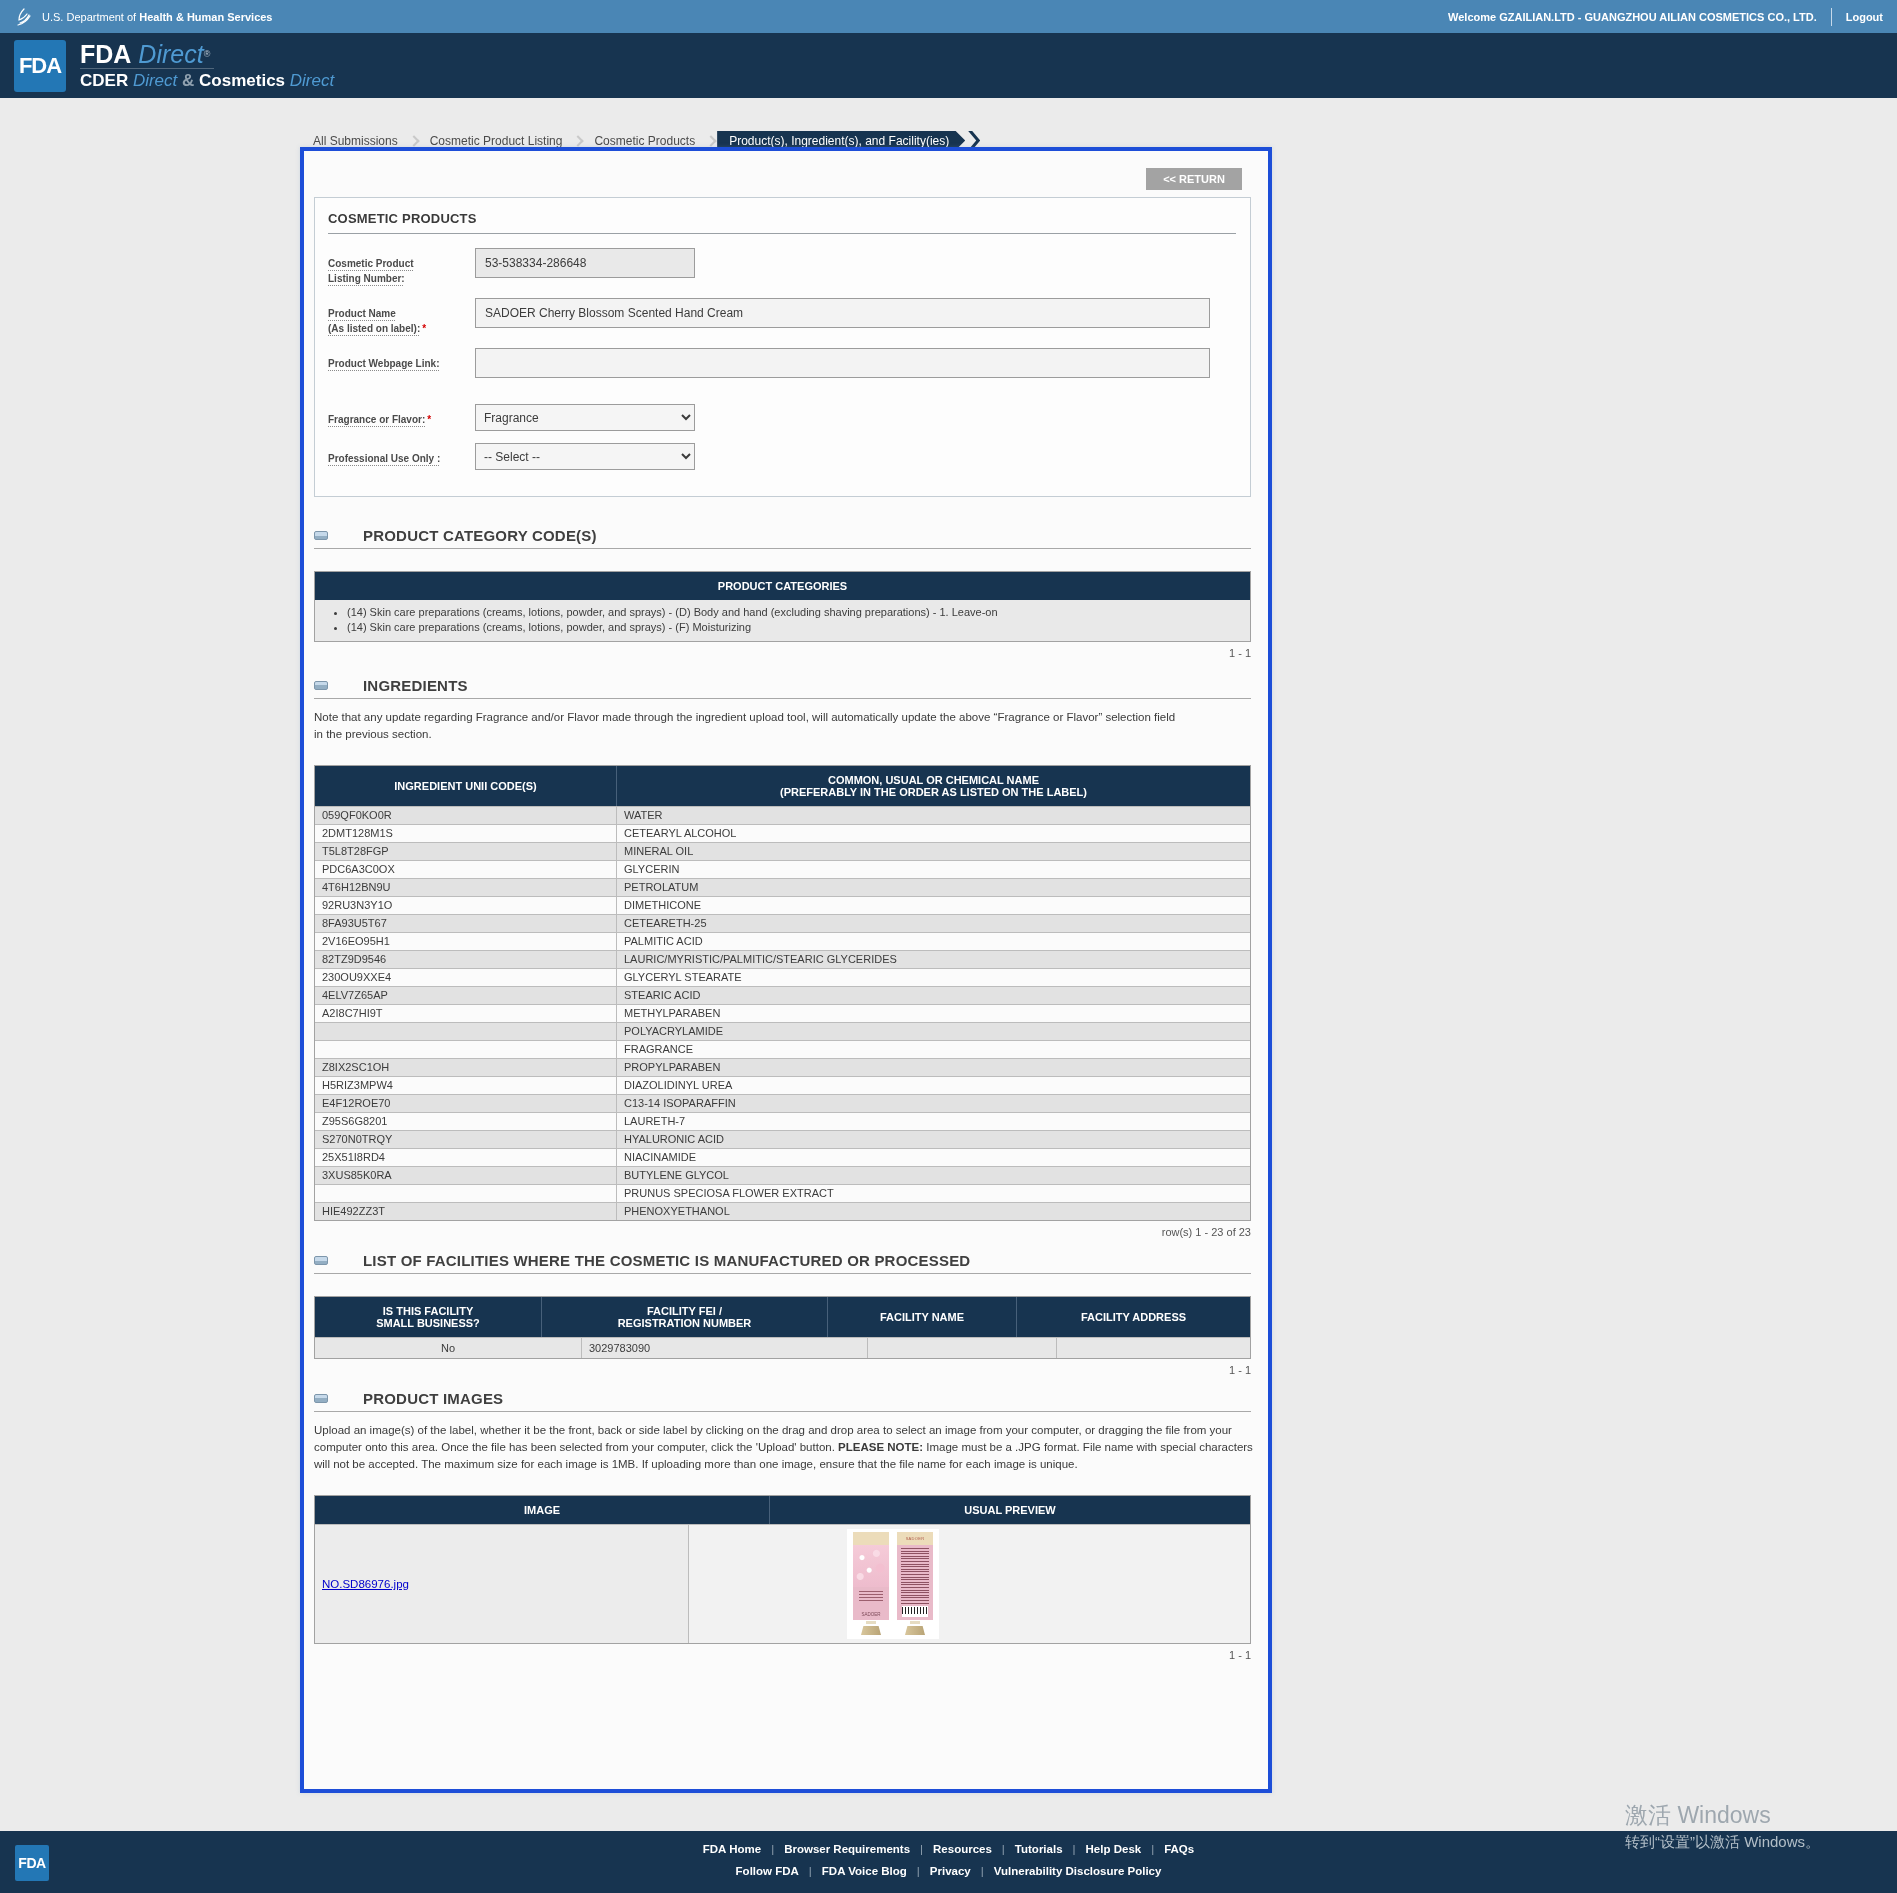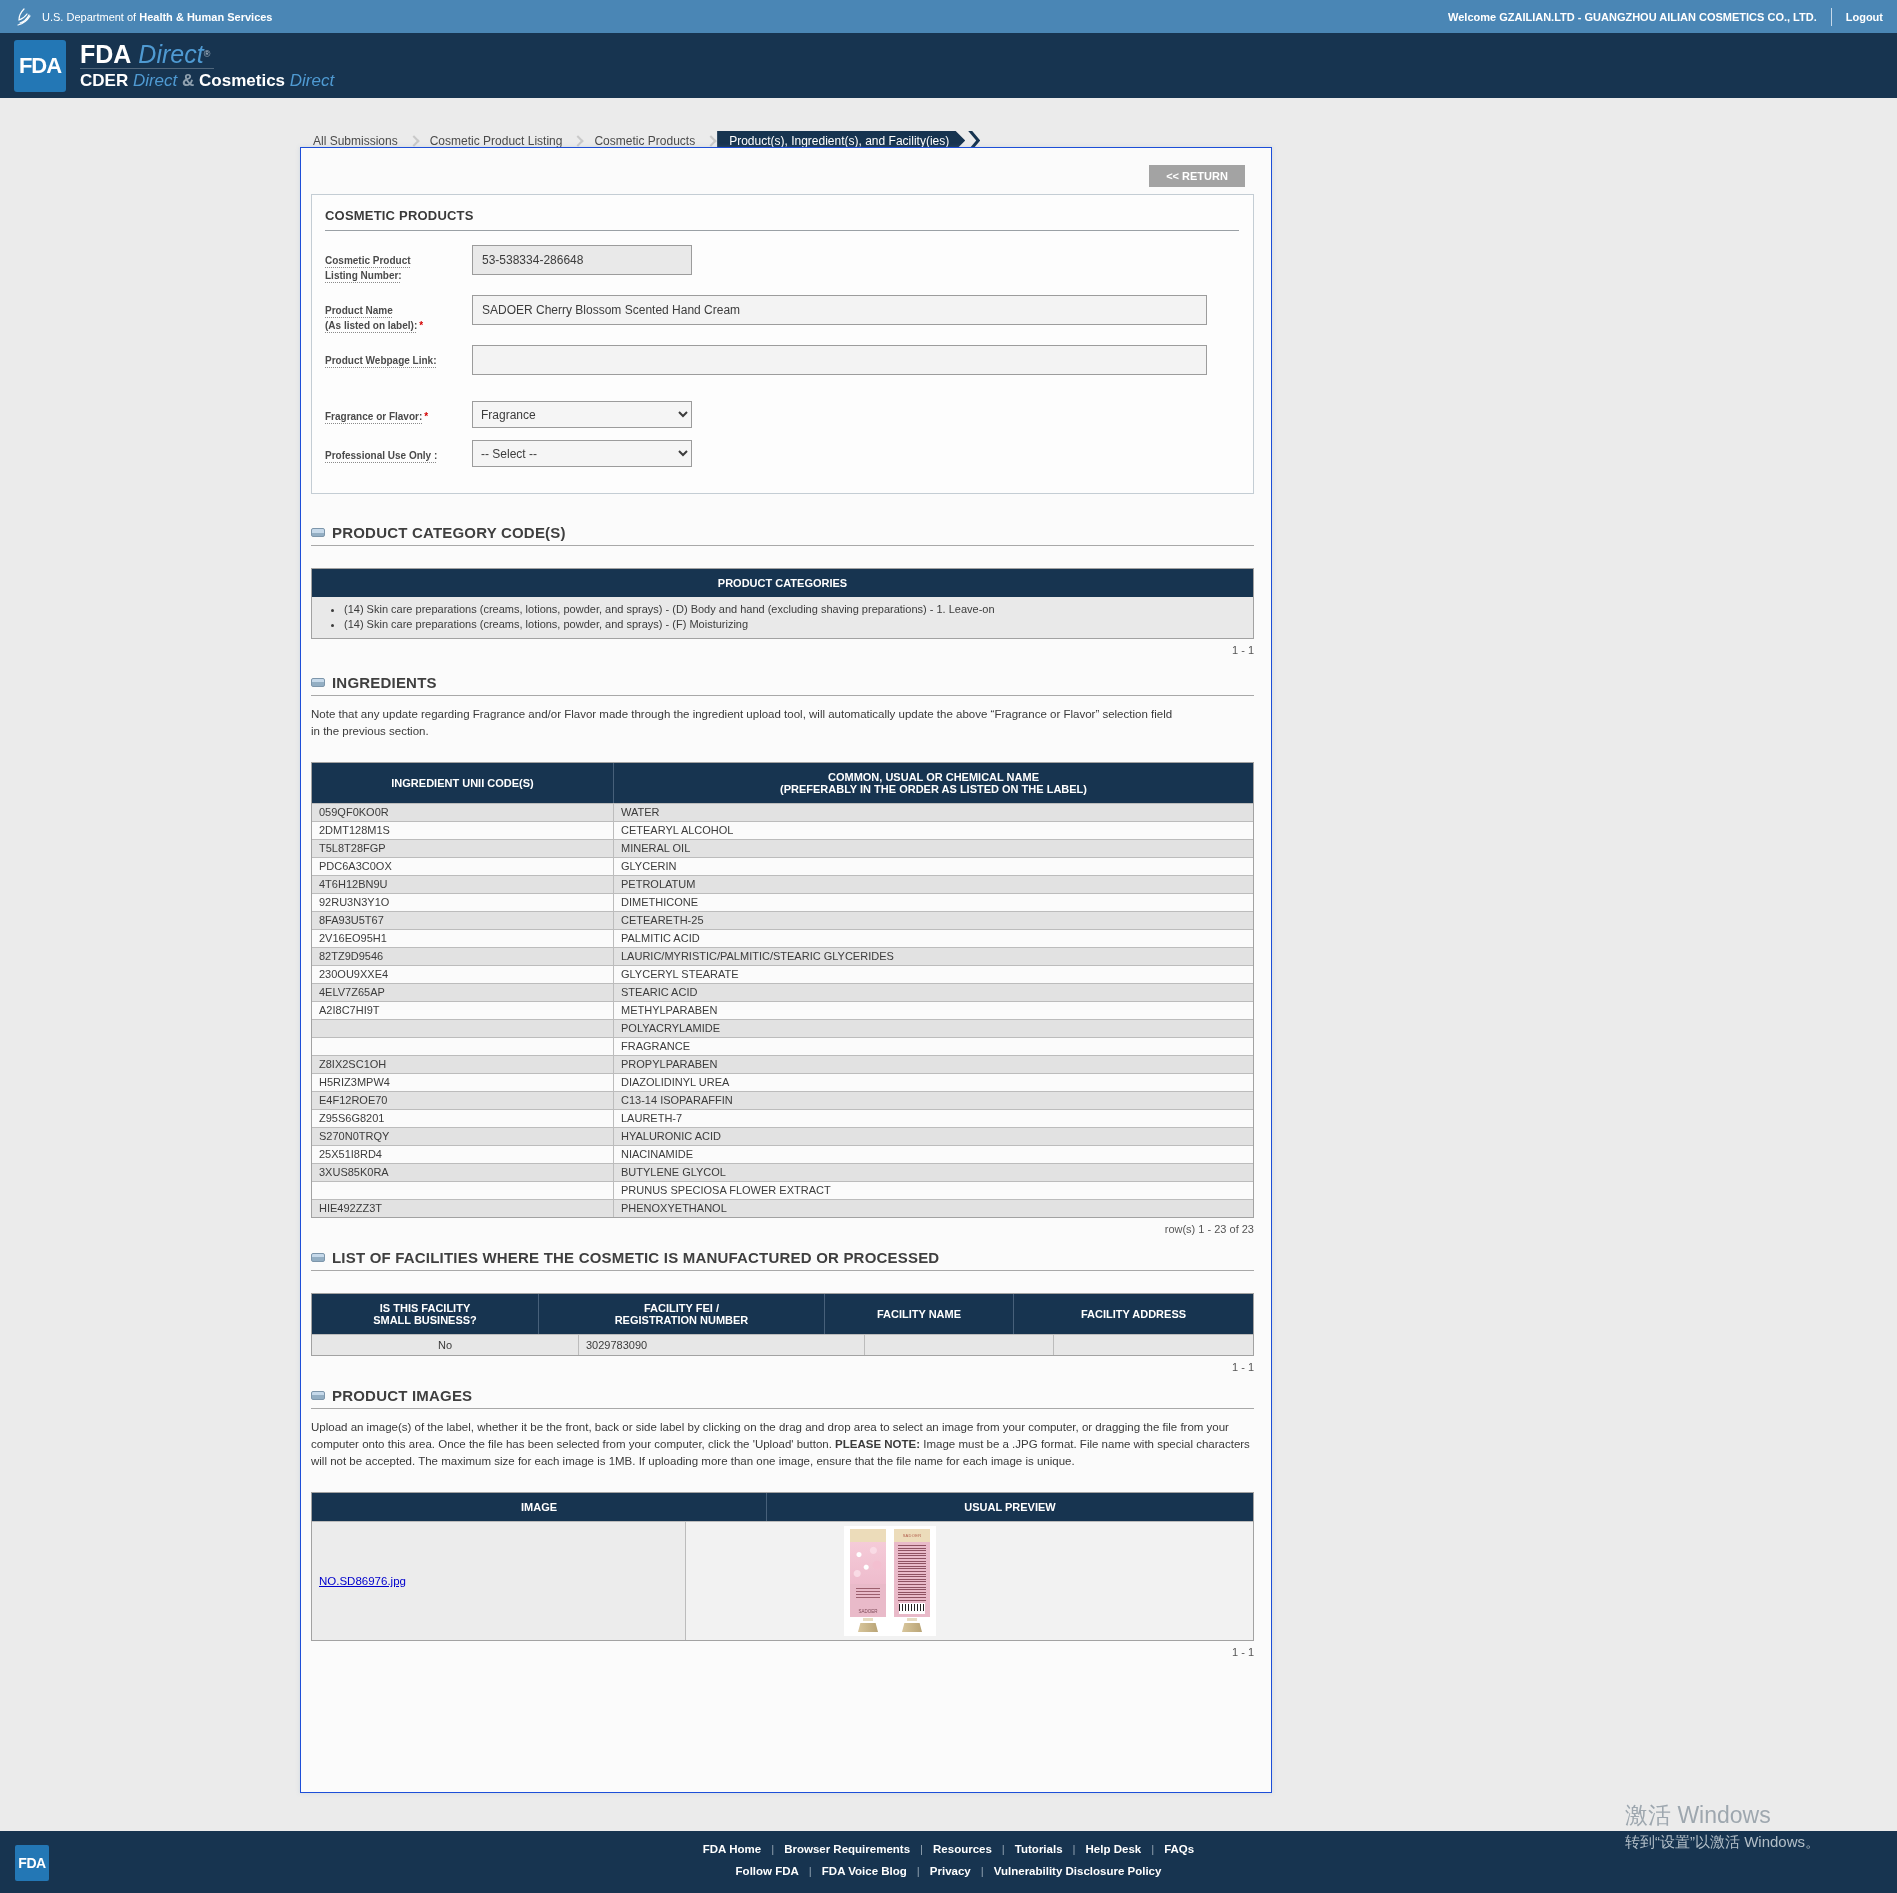--- a/index.html
+++ b/index.html
@@ -64,21 +64,21 @@
     cursor:default;
   }
   .crumb-active-tail {
     width:12px; height:19px; background:#173450; margin-left:3px;
     clip-path:polygon(0 0, 4px 0, 12px 50%, 4px 100%, 0 100%, 8px 50%);
   }
 
   
   .panel {
     position:absolute; left:300px; top:147px; width:972px; height:1646px;
-    background:#fbfbfb; border:1px solid #1d4ed8; box-shadow:0 0 4px rgba(120,160,190,.25);
+    background:#fbfbfb; border:4px solid #1d4ed8; box-shadow:0 0 4px rgba(120,160,190,.25);
   }
   .return-btn {
     position:absolute; top:17px; right:26px; width:96px; height:22px;
     background:#a3a3a3; color:#fff; font-size:11px; font-weight:bold;
     border:none; cursor:pointer; line-height:22px; text-align:center;
   }
 
   
   .card {
     margin:46px 17px 0 10px; background:#fdfdfd; border:1px solid #c4cdd4;
@@ -106,21 +106,21 @@
   .row-gap { margin-top:26px; }
 
   
   .section-head {
     display:flex; align-items:center; gap:7px; margin:0 17px 0 10px; padding-top:30px;
   }
   .collapse-icon {
     width:14px; height:9px; border:1px solid #7d96ab; border-radius:2px;
     background:linear-gradient(#c6d9ea 0 50%, #93aec3 50% 100%); flex:none; cursor:pointer;
   }
-  .section-title { font-size:15px; font-weight:bold; color:#3f3f3f; letter-spacing:.2px; }
+  .section-title { font-size:15px; font-weight:bold; color:#3f3f3f; letter-spacing:.2px;margin-left:28px; }
   .section-rule { border:none; border-top:1px solid #a8a8a8; margin:4px 17px 0 10px; }
 
   
   .dtable { margin:22px 17px 0 10px; border:1px solid #a2a2a2; font-size:11px; }
   .dt-header { background:#173450; color:#fff; display:flex; font-weight:bold; text-align:center; }
   .dt-header .hcell { padding:8px 6px; border-right:1px solid #47607a; display:flex; flex-direction:column; justify-content:center; }
   .dt-header .hcell:last-child { border-right:none; }
 
   
   .cat-body { background:#e9e9e9; padding:5px 4px 6px 18px; color:#3c3c3c; }

